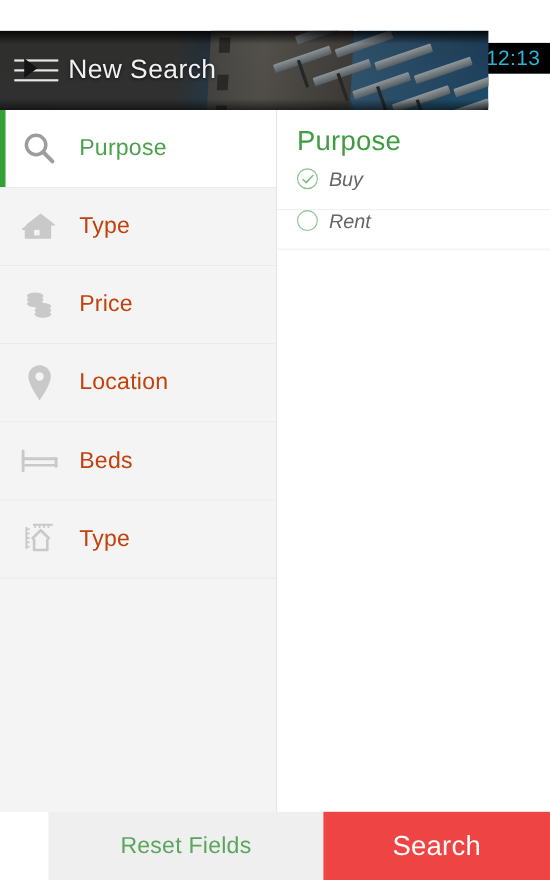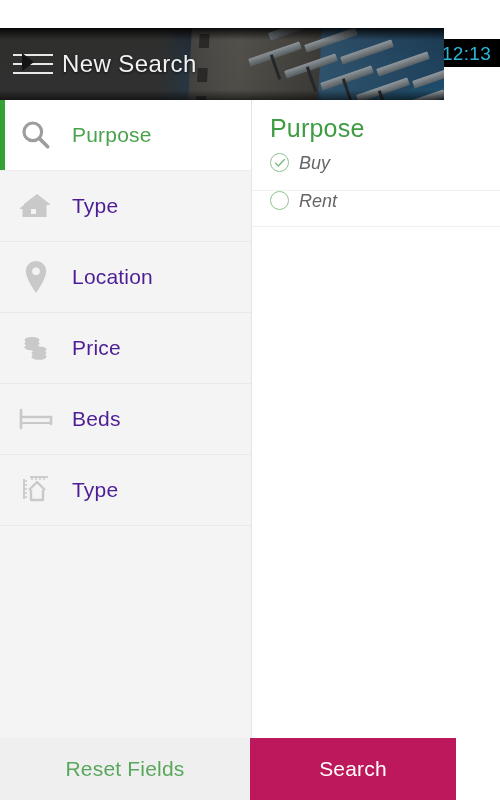--- a/index.html
+++ b/index.html
@@ -108,21 +108,21 @@
   .side-item.active{ background:#ffffff; border-bottom-color:#ececec; }
   .side-item.active:before{
     content:""; position:absolute; left:0; top:0; bottom:0; width:5px;
     background:#34a036;
   }
   .side-icon{
     width:72px; display:flex; align-items:center; justify-content:center;
     color:#c9c9c9;
   }
   .side-item.active .side-icon{ color:#9d9d9d; }
-  .side-label{ font-size:21px; color:#4c1d95; letter-spacing:.2px; }
+  .side-label{ font-size:21px; color:#c2410c; letter-spacing:.2px; }
   .side-item.active .side-label{ color:#4aa34c; }
   .side-filler{ background:#f4f4f4; height:108px; }
 
   .panel{ flex:1; height:100%; background:#ffffff; }
   .panel-title{
     color:#3f9c42; font-size:25px; padding:14px 0 10px 18px; letter-spacing:.2px;
   }
   .opt-row{
     height:37px; display:flex; padding-left:18px;
     border-top:1px solid #f0f0f0;
@@ -132,28 +132,28 @@
   .opt-row.last{ border-bottom:1px solid #f0f0f0; }
   .radio{
     width:19px; height:19px; border-radius:50%;
     border:1.5px solid #8dc38f; margin-right:10px;
     display:flex; align-items:center; justify-content:center; flex:0 0 auto;
   }
   .opt-label{ font-size:18px; color:#666666; }
 
   
   .bottombar{
-    position:absolute; bottom:0; left:0; width:456px; height:62px; display:flex;
+    position:absolute; bottom:0; left:0; width:500px; height:62px; display:flex;padding-left:44px;
   }
   .btn-reset{
     width:250px; background:#efefef; color:#5aa75c; font-size:21px;
     display:flex; align-items:center; justify-content:center; letter-spacing:.2px;
   }
   .btn-search{
-    flex:1; background:#be185d; color:#ffffff; font-size:21px;
+    flex:1; background:#ef4444; color:#ffffff; font-size:25px;
     display:flex; align-items:center; justify-content:center; letter-spacing:.2px;text-align:center;
   }
 </style>
 </head>
 <body>
 
 <div class="statusbar">
   <div class="sb-left">
     <svg width="17" height="17" viewBox="0 0 24 24">
       <circle cx="12" cy="12" r="5.2" fill="none" stroke="#d8d8d8" stroke-width="1.6"></circle>
@@ -242,44 +242,44 @@
           <path d="M18 3 31 13v1h-3.5v12H8.5V14H5v-1z" fill="currentColor"></path>
           <path d="M10 10 1 17v1h2.5v8h6v-8H12z" fill="currentColor"></path>
           <rect x="12" y="18" width="5" height="5" fill="#f4f4f4"></rect>
         </svg>
       </div>
       <div class="side-label">Type</div>
     </div>
 
     <div class="side-item">
       <div class="side-icon">
-        <svg width="26" height="34" viewBox="0 0 24 32">
-          <path d="M12 1C6.7 1 2.4 5.3 2.4 10.6c0 7.2 9.6 20.4 9.6 20.4s9.6-13.2 9.6-20.4C21.6 5.3 17.3 1 12 1z" fill="currentColor"></path>
-          <circle cx="12" cy="10.6" r="3.6" fill="#f4f4f4"></circle>
-        </svg>
-      </div>
-      <div class="side-label">Location</div>
-    </div>
-
-    <div class="side-item">
-      <div class="side-icon">
         <svg width="32" height="32" viewBox="0 0 32 32">
           <ellipse cx="12" cy="8" rx="7.5" ry="3.1" fill="currentColor"></ellipse>
           <ellipse cx="12" cy="11.6" rx="7.5" ry="3.1" fill="currentColor"></ellipse>
           <ellipse cx="12" cy="15.2" rx="7.5" ry="3.1" fill="currentColor"></ellipse>
           <ellipse cx="19" cy="17.5" rx="7.5" ry="3.1" fill="currentColor"></ellipse>
           <ellipse cx="19" cy="21.1" rx="7.5" ry="3.1" fill="currentColor"></ellipse>
           <ellipse cx="19" cy="24.7" rx="7.5" ry="3.1" fill="currentColor"></ellipse>
         </svg>
       </div>
       <div class="side-label">Price</div>
     </div>
 
     <div class="side-item">
       <div class="side-icon">
+        <svg width="26" height="34" viewBox="0 0 24 32">
+          <path d="M12 1C6.7 1 2.4 5.3 2.4 10.6c0 7.2 9.6 20.4 9.6 20.4s9.6-13.2 9.6-20.4C21.6 5.3 17.3 1 12 1z" fill="currentColor"></path>
+          <circle cx="12" cy="10.6" r="3.6" fill="#f4f4f4"></circle>
+        </svg>
+      </div>
+      <div class="side-label">Location</div>
+    </div>
+
+    <div class="side-item">
+      <div class="side-icon">
         <svg width="34" height="26" viewBox="0 0 34 26">
           <path d="M2 4v18" stroke="currentColor" stroke-width="2.6" stroke-linecap="round"></path>
           <path d="M2 11h30" stroke="currentColor" stroke-width="2.6" stroke-linecap="round"></path>
           <path d="M32 11v7" stroke="currentColor" stroke-width="2.6" stroke-linecap="round"></path>
           <path d="M4 17h28" stroke="currentColor" stroke-width="2.2" stroke-linecap="round"></path>
         </svg>
       </div>
       <div class="side-label">Beds</div>
     </div>
 

